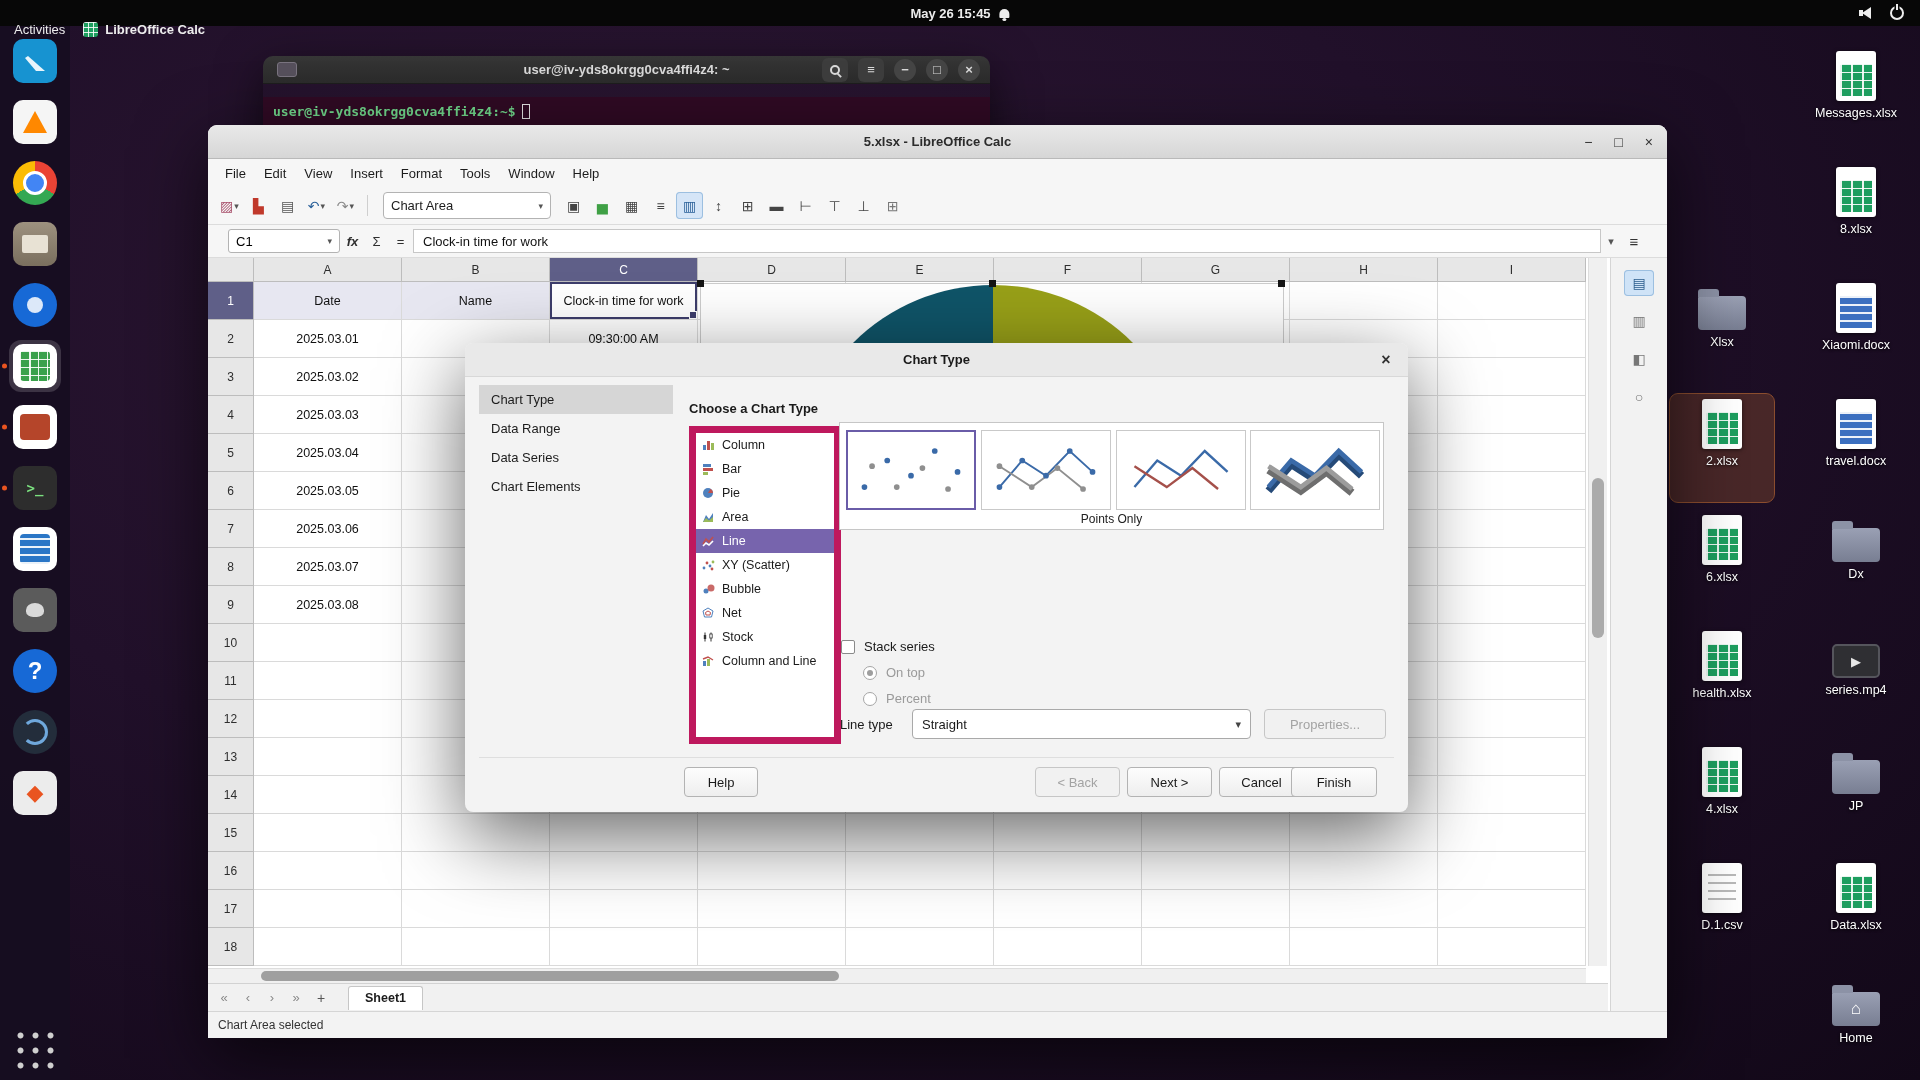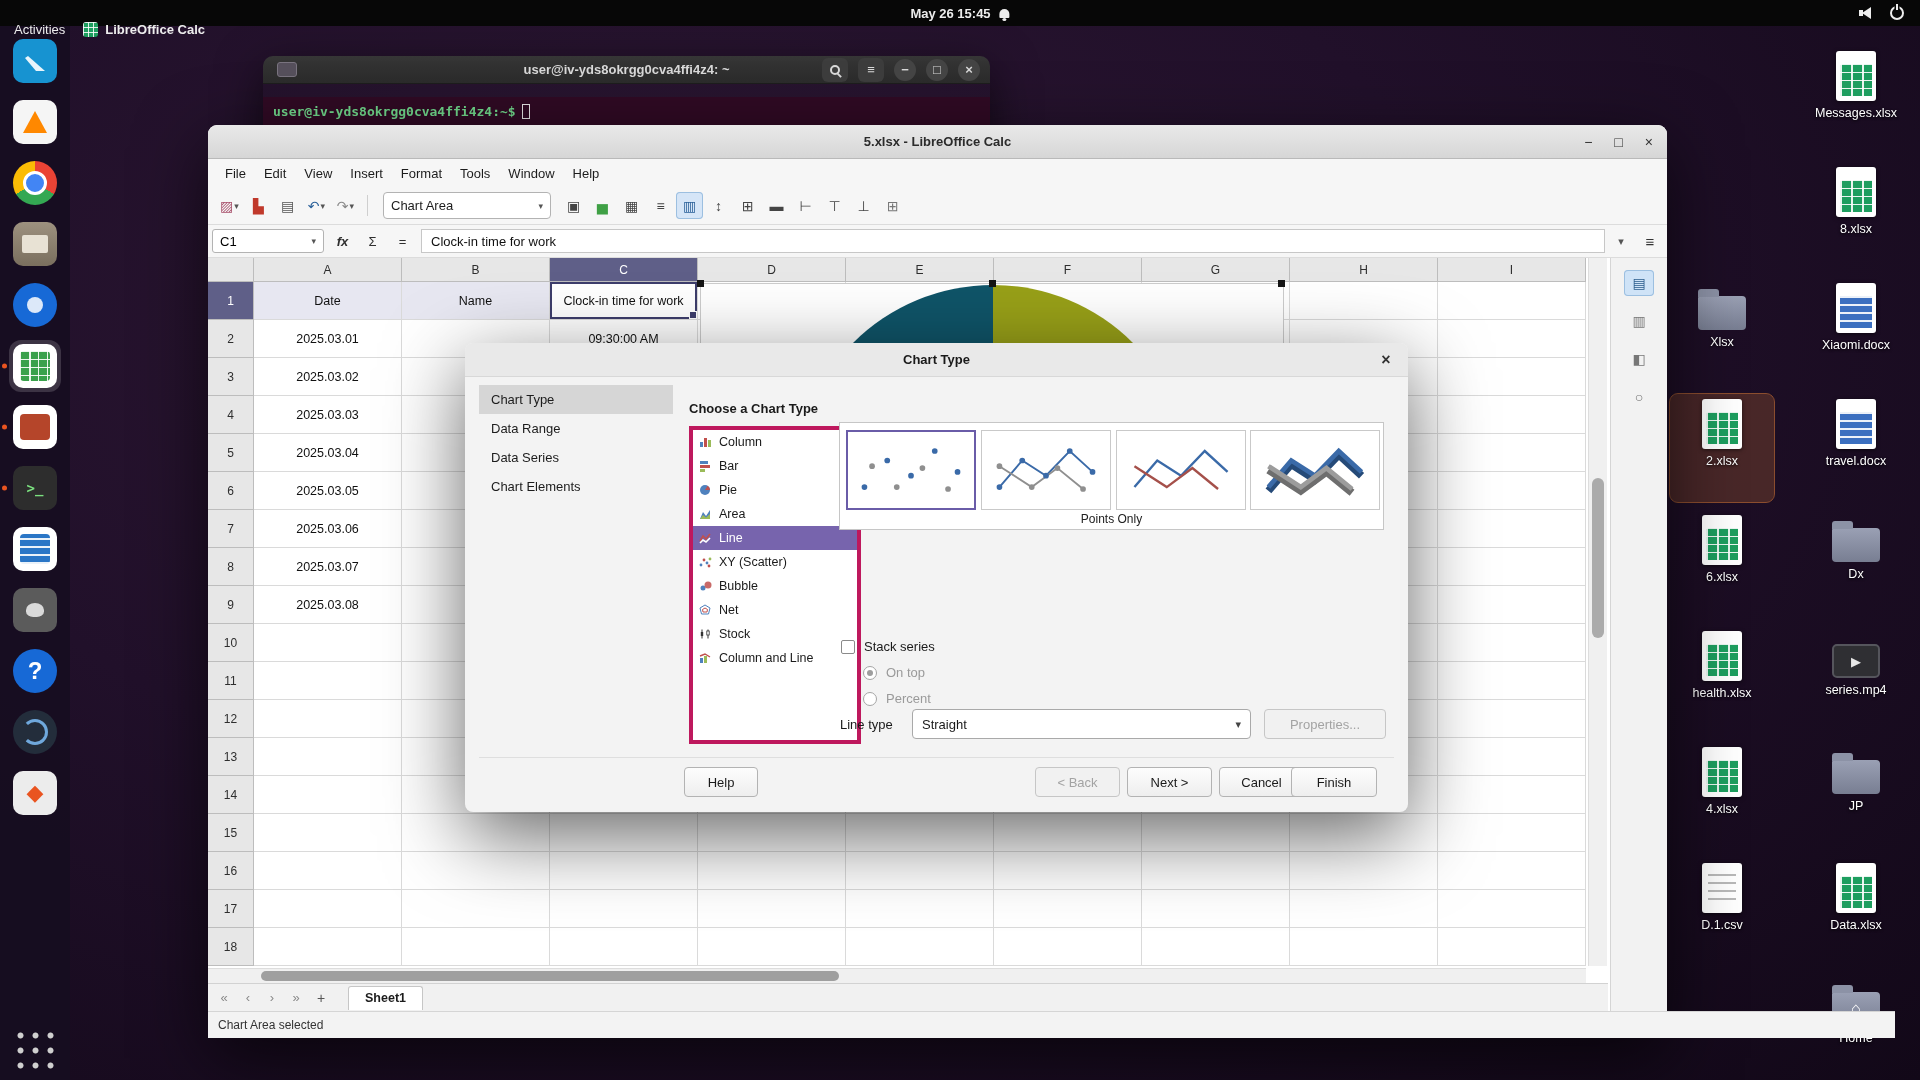--- a/index.html
+++ b/index.html
@@ -73,21 +73,21 @@
   .calc-titlebar { height:34px; background:linear-gradient(#e9e9e9,#d6d6d6); border-radius:9px 9px 0 0; position:relative; display:flex; align-items:center; justify-content:center; font-weight:bold; font-size:13px; color:#2b2b2b; border-bottom:1px solid #b9b9b9; }
   .win-controls { position:absolute; right:14px; top:0; height:34px; display:flex; align-items:center; gap:22px; font-size:14px; color:#333; font-weight:normal; }
   .calc-menubar { height:28px; background:#f6f6f6; display:flex; align-items:center; padding-left:8px; font-size:13px; color:#1c1c1c; }
   .menu-item { padding:4px 9px; border-radius:3px; }
   .calc-toolbar { height:38px; background:#f6f6f6; border-bottom:1px solid #dcdcdc; display:flex; align-items:center; padding-left:8px; gap:2px; }
   .tb-btn { min-width:27px; height:27px; border-radius:4px; display:flex; align-items:center; justify-content:center; font-size:14px; gap:1px; padding:0 2px; }
   .tb-btn.active { background:#d5e5f7; box-shadow:inset 0 0 0 1px #9cbfe0; }
   .tb-caret { font-size:9px; color:#555; }
   .tb-sep { width:1px; height:21px; background:#cfcfcf; margin:0 6px; }
   .tb-combo { width:168px; height:27px; background:#fff; border:1px solid #b3b3b3; border-radius:4px; display:flex; align-items:center; justify-content:space-between; padding:0 7px; font-size:13px; margin:0 7px; color:#1c1c1c; }
-  .calc-formulabar { height:33px; background:#f6f6f6; border-bottom:1px solid #dcdcdc; display:flex; align-items:center; padding:0 4px; gap:7px; }
+  .calc-formulabar { height:33px; background:#f6f6f6; border-bottom:1px solid #dcdcdc; display:flex; align-items:center; padding:0 20px; gap:1px; }
   .name-box { width:112px; height:24px; background:#fff; border:1px solid #b3b3b3; border-radius:3px; display:flex; align-items:center; justify-content:space-between; padding:0 7px; font-size:13px; }
   .fb-btn { width:23px; text-align:center; font-size:13px; color:#2f2f2f; }
   .fb-fx { font-style:italic; font-weight:bold; }
   .formula-input { flex:1; height:24px; background:#fff; border:1px solid #c7c7c7; display:flex; align-items:center; padding:0 9px; font-size:13px; color:#111; }
   .fb-caret { font-size:11px; color:#555; width:18px; text-align:center; }
 
   .sheet-area { position:absolute; left:0; top:133px; width:1378px; height:708px; overflow:hidden; background:#fff; }
   .grid { position:absolute; left:0; top:0; display:grid; grid-template-columns:46px repeat(9,148px); grid-template-rows:24px repeat(18,38px); }
   .hd { background:#e7e7e7; border-right:1px solid #bdbdbd; border-bottom:1px solid #bdbdbd; display:flex; align-items:center; justify-content:center; font-size:12px; color:#2e2e2e; }
   .hd.sel { background:#5f5f88; color:#fff; }
@@ -106,31 +106,31 @@
   .hthumb { position:absolute; left:53px; top:2px; width:578px; height:10px; background:#9f9f9f; border-radius:5px; }
   .sidebar-strip { position:absolute; left:1402px; top:133px; width:57px; height:753px; background:#f2f2f2; border-left:1px solid #d5d5d5; display:flex; flex-direction:column; align-items:center; padding-top:12px; gap:12px; }
   .sb-tab { width:30px; height:26px; border-radius:4px; display:flex; align-items:center; justify-content:center; font-size:14px; color:#777; }
   .sb-tab.sel { background:#cfe3f7; color:#2a5d8c; box-shadow:inset 0 0 0 1px #9cbfe0; }
   .fb-hamburger { width:26px; text-align:center; font-size:15px; color:#333; }
 
   .tabbar { position:absolute; left:0; top:858px; width:1400px; height:28px; background:#f1f1f1; border-top:1px solid #d2d2d2; display:flex; align-items:center; font-size:12.5px; color:#555; padding-left:6px; gap:4px; }
   .tab-nav { width:20px; text-align:center; font-size:13px; color:#8a8a8a; }
   .add-sheet { width:22px; text-align:center; font-size:14px; color:#555; }
   .sheet-tab { margin-left:12px; padding:4px 16px 5px; background:#ffffff; border:1px solid #c6c6c6; border-bottom:none; font-weight:bold; color:#1c1c1c; border-radius:3px 3px 0 0; }
-  .statusbar { position:absolute; left:0; top:886px; width:1687px; height:27px; background:#f3f3f3; border-top:1px solid #d5d5d5; display:flex; align-items:center; padding-left:10px; font-size:12px; color:#333; }
+  .statusbar { position:absolute; left:0; top:886px; width:1459px; height:27px; background:#f3f3f3; border-top:1px solid #d5d5d5; display:flex; align-items:center; padding-left:10px; font-size:12px; color:#333; }
 
   
   .dialog { position:absolute; left:465px; top:343px; width:943px; height:469px; background:#f3f3f3; z-index:50; border-radius:8px; box-shadow:0 24px 80px rgba(0,0,0,.6); font-size:13px; color:#1a1a1a; }
   .dlg-titlebar { height:34px; display:flex; align-items:center; justify-content:center; font-weight:bold; background:#e9e9e9; border-bottom:1px solid #d8d8d8; border-radius:8px 8px 0 0; position:relative; }
   .dlg-close { position:absolute; right:11px; top:6px; width:22px; height:22px; display:flex; align-items:center; justify-content:center; font-size:16px; border-radius:5px; color:#333; }
   .steps { position:absolute; left:14px; top:42px; width:194px; }
   .step { height:29px; display:flex; align-items:center; padding-left:12px; color:#1c1c1c; }
   .step.sel { background:#d6d6d6; }
   .dlg-heading { position:absolute; left:224px; top:58px; font-weight:bold; }
-  .ct-list { position:absolute; left:224px; top:83px; width:172px; height:318px; background:#fff; border:4px solid #be185d; overflow:hidden; }
+  .ct-list { position:absolute; left:224px; top:83px; width:152px; height:318px; background:#fff; border:7px solid #be185d; overflow:hidden; }
   .ct-item { height:24px; display:flex; align-items:center; gap:7px; padding-left:6px; font-size:12.5px; }
   .ct-item.sel { background:#7764ad; color:#ffffff; }
   .subtypes { position:absolute; left:374px; top:79px; width:545px; height:108px; background:#fff; border:1px solid #c6c6c6; }
   .thumb { position:absolute; top:7px; width:130px; height:80px; background:#fff; border:1px solid #c9c9c9; display:flex; align-items:center; justify-content:center; }
   .thumb.sel { border:2px solid #6a5ca8; }
   .thumb-caption { position:absolute; left:0; right:0; bottom:3px; text-align:center; font-size:12px; color:#222; }
   .chk-row { position:absolute; left:376px; top:296px; display:flex; align-items:center; gap:9px; }
   .chk { width:14px; height:14px; background:#fff; border:1px solid #8a8a8a; border-radius:2px; }
   .radio-row { position:absolute; display:flex; align-items:center; gap:9px; color:#9a9a9a; }
   .radio { width:14px; height:14px; border:1px solid #a5a5a5; border-radius:50%; background:#fff; position:relative; }

